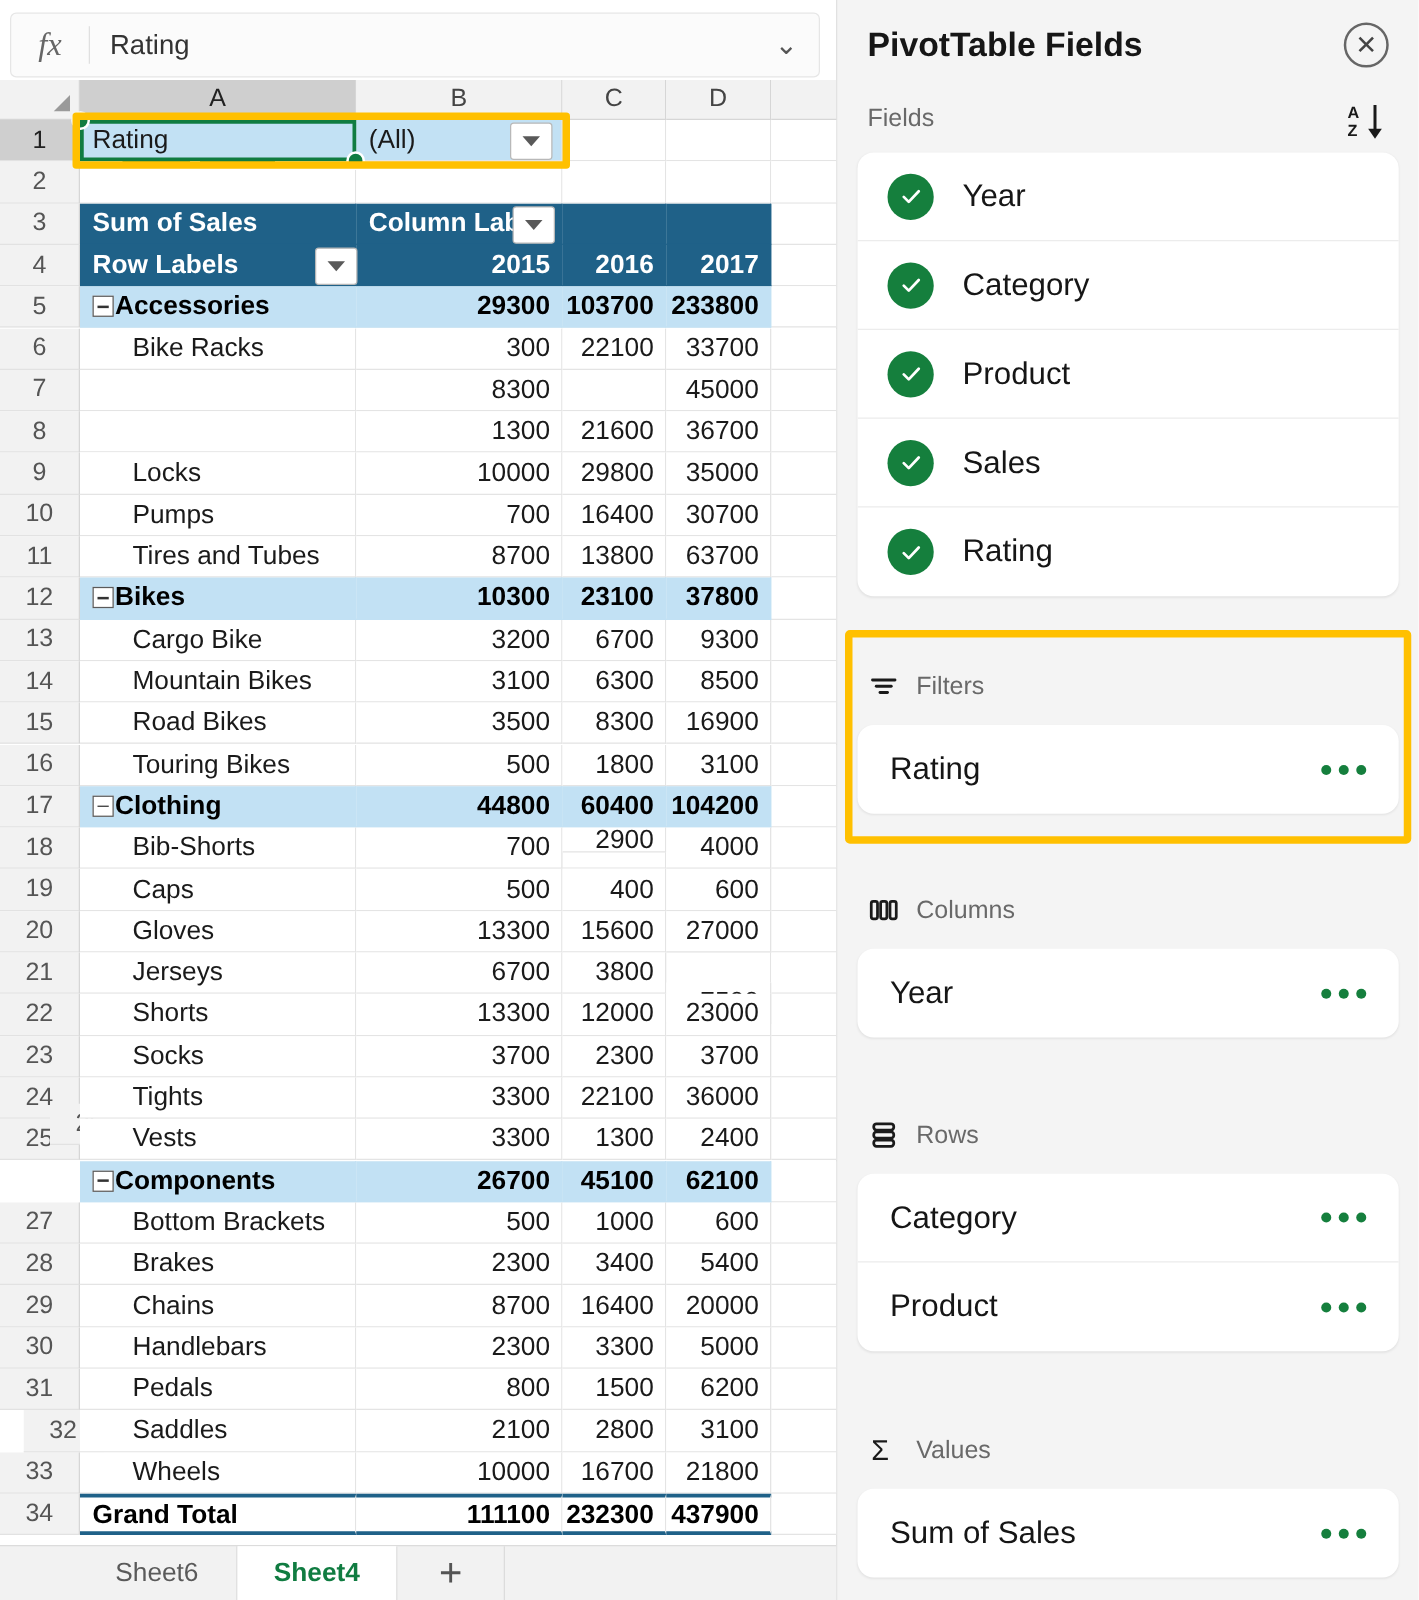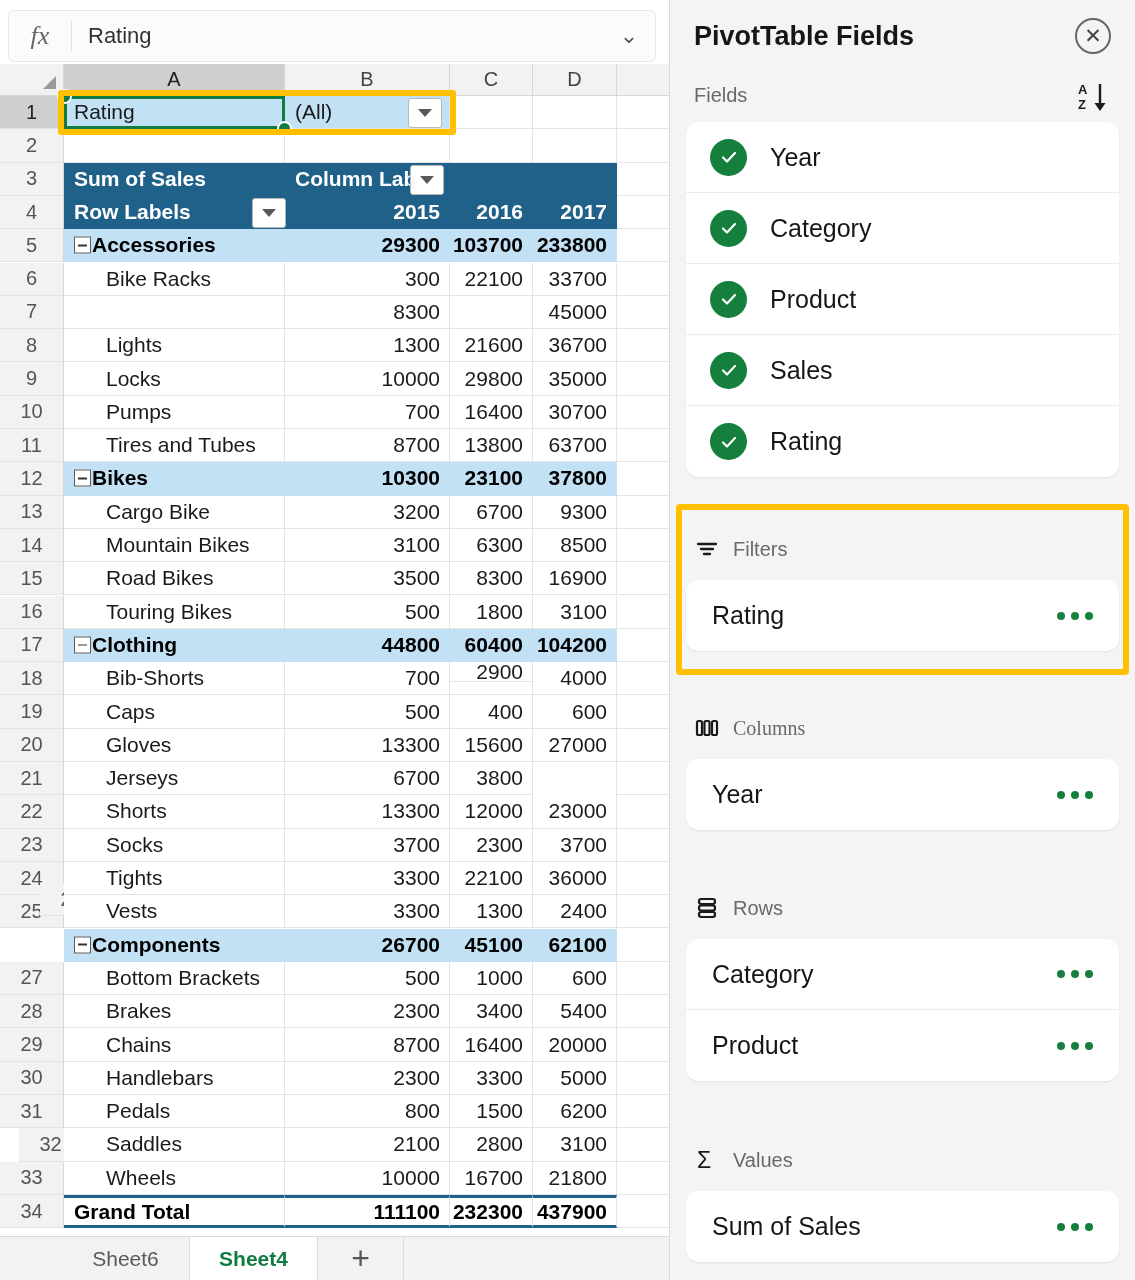--- a/index.html
+++ b/index.html
@@ -482,21 +482,20 @@
         <div class="cell pv-catrow num" style="left: 285px; top: 165.2px; width: 165px; height: 33.3px; z-index: 2;">29300</div>
         <div class="cell pv-catrow num" style="left: 450px; top: 165.2px; width: 83px; height: 33.3px; z-index: 2;">103700</div>
         <div class="cell pv-catrow num" style="left: 533px; top: 165.2px; width: 84px; height: 33.3px; z-index: 2;">233800</div>
         <div class="cell pv-item txt indent" style="left: 64px; top: 198.5px; width: 221px; height: 33.3px; z-index: 2;">Bike Racks</div>
         <div class="cell pv-item num" style="left: 285px; top: 198.5px; width: 165px; height: 33.3px; z-index: 2;">300</div>
         <div class="cell pv-item num" style="left: 450px; top: 198.5px; width: 83px; height: 33.3px; z-index: 2;">22100</div>
         <div class="cell pv-item num" style="left: 533px; top: 198.5px; width: 84px; height: 33.3px; z-index: 2;">33700</div>
         <div class="cell pv-item num" style="left: 285px; top: 231.8px; width: 165px; height: 33.3px; z-index: 2;">8300</div>
         <div class="cell pv-item num" style="left: 450px; top: 231.8px; width: 83px; height: 33.3px; z-index: 2;"></div>
         <div class="cell pv-item num" style="left: 533px; top: 231.8px; width: 84px; height: 33.3px; z-index: 2;">45000</div>
-        <div class="cell pv-item txt indent" style="left: 64px; top: 265.1px; width: 221px; height: 33.3px; z-index: 2;">Lights</div>
         <div class="cell pv-item num" style="left: 285px; top: 265.1px; width: 165px; height: 33.3px; z-index: 2;">1300</div>
         <div class="cell pv-item num" style="left: 450px; top: 265.1px; width: 83px; height: 33.3px; z-index: 2;">21600</div>
         <div class="cell pv-item num" style="left: 533px; top: 265.1px; width: 84px; height: 33.3px; z-index: 2;">36700</div>
         <div class="cell pv-item txt indent" style="left: 64px; top: 298.4px; width: 221px; height: 33.3px; z-index: 2;">Locks</div>
         <div class="cell pv-item num" style="left: 285px; top: 298.4px; width: 165px; height: 33.3px; z-index: 2;">10000</div>
         <div class="cell pv-item num" style="left: 450px; top: 298.4px; width: 83px; height: 33.3px; z-index: 2;">29800</div>
         <div class="cell pv-item num" style="left: 533px; top: 298.4px; width: 84px; height: 33.3px; z-index: 2;">35000</div>
         <div class="cell pv-item txt indent" style="left: 64px; top: 331.7px; width: 221px; height: 33.3px; z-index: 2;">Pumps</div>
         <div class="cell pv-item num" style="left: 285px; top: 331.7px; width: 165px; height: 33.3px; z-index: 2;">700</div>
         <div class="cell pv-item num" style="left: 450px; top: 331.7px; width: 83px; height: 33.3px; z-index: 2;">16400</div>
@@ -687,21 +686,21 @@
         <div class="card" style="top: 580px;">
           <div class="area-row">
             <div class="area-name">Rating</div>
             <div class="dots">
               <span></span>
               <span></span>
               <span></span>
             </div>
           </div>
         </div>
-        <div class="section-head" style="top: 715px; font-family: Liberation Serif, serif;">
+        <div class="section-head" style="top: 715px;">
           <span style="display: flex;">
             <svg width="26" height="26" viewBox="0 0 26 26">
               <rect x="3" y="6" width="5" height="14" rx="1.6" fill="none" stroke="#1a1a1a" stroke-width="2.2"></rect>
               <rect x="10.5" y="6" width="5" height="14" rx="1.6" fill="none" stroke="#1a1a1a" stroke-width="2.2"></rect>
               <rect x="18" y="6" width="5" height="14" rx="1.6" fill="none" stroke="#1a1a1a" stroke-width="2.2"></rect>
             </svg>
           </span>
           <span class="sh-label">Columns</span>
         </div>
         <div class="card" style="top: 759px;">

